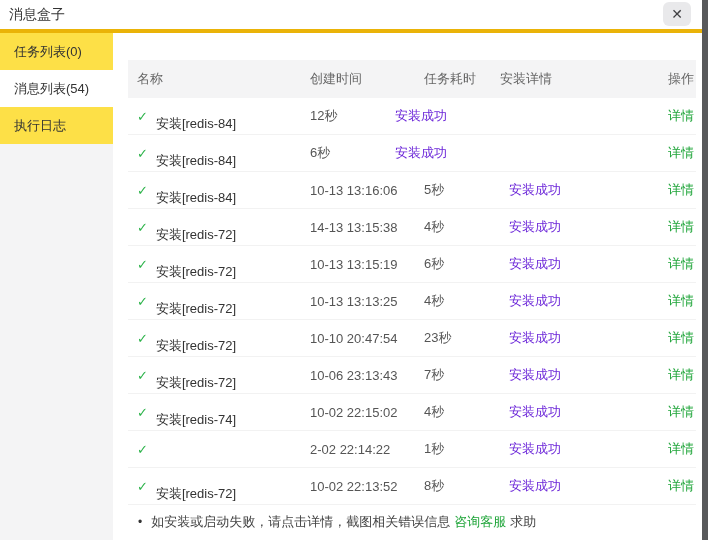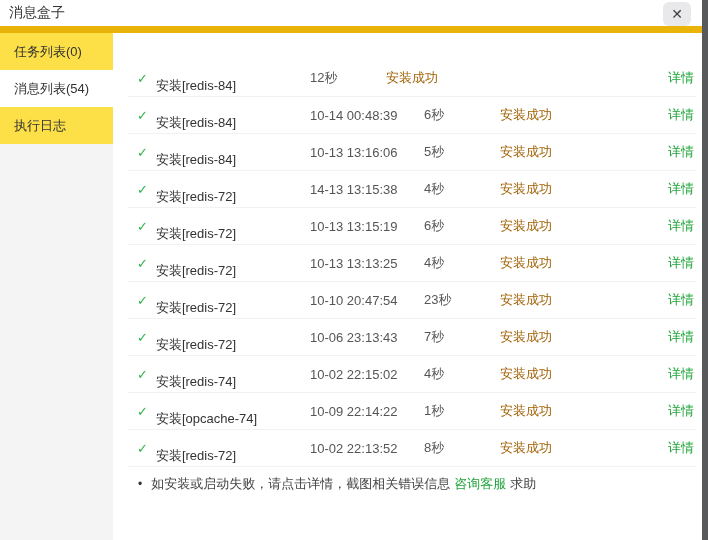--- a/index.html
+++ b/index.html
@@ -9,21 +9,21 @@
     background:#fff; overflow:hidden; position:relative;
   }
   .screen { position:relative; width:708px; height:540px; background:#fff; overflow:hidden; }
   .page-edge {
     position:absolute; top:0; right:0; width:6px; height:540px;
     background:#58595b; z-index:5;
   }
   
   .titlebar {
     position:relative; height:33px; background:#fff;
-    border-bottom:7px solid #eab308;
+    border-bottom:4px solid #eab308;
     display:flex; align-items:center; padding-left:9px;
   }
   .titlebar .title { font-size:14px; color:#333; }
   .close-btn {
     position:absolute; top:2px; right:17px; width:28px; height:24px;
     background:#e9e9eb; border:none; border-radius:6px;
     display:flex; align-items:center; justify-content:center;
     cursor:pointer;
   }
   .close-btn .x { font-size:14px; color:#3f3f42; line-height:1; }
@@ -53,21 +53,21 @@
   .col-name   { width:182px; padding-left:9px; display:flex; align-items:center; overflow:hidden; }
   .col-time   { width:114px; color:#555; }
   .col-dur    { width:76px;  color:#555; }
   .col-detail { width:140px; }
   .col-action { flex:1; text-align:right; padding-right:2px; }
   .thead .col-time, .thead .col-dur, .thead .col-detail, .thead .col-action { color:#666; }
   .check {
     color:#2cb34a; font-size:13px; font-weight:bold; margin-right:8px; line-height:1;
   }
   .name-text { color:#333;margin-top:16px; }
-  .status-ok { color:#a16207; }
+  .status-ok { color:#6d28d9;margin-left:9px; }
   .detail-link { color:#20a53a; text-decoration:none; cursor:pointer; }
   
   .footnote {
     display:flex; align-items:center; padding-top:8px;
     font-size:13px; color:#444; white-space:nowrap;
   }
   .footnote .bullet { margin:0 9px 0 10px; color:#333; font-size:12px; }
   .support-link { color:#20a53a; text-decoration:none; margin:0 4px; cursor:pointer;font-family:Liberation Serif, serif; }
 </style>
 </head>
@@ -87,20 +87,27 @@
   <div class="dialog-body">
 
     <div class="sidebar">
       <div class="tab">任务列表(0)</div>
       <div class="tab active">消息列表(54)</div>
       <div class="tab">执行日志</div>
     </div>
 
     <div class="content">
 
+      <div class="thead">
+        <div class="col-name">名称</div>
+        <div class="col-time">创建时间</div>
+        <div class="col-dur">任务耗时</div>
+        <div class="col-detail">安装详情</div>
+        <div class="col-action">操作</div>
+      </div>
 
       <div>
         <div class="row">
           <div class="col-name">
             <span class="check">✓</span>
             <span class="name-text">安装[redis-84]</span>
           </div>
           <div class="col-dur">12秒</div>
           <div class="col-detail">
             <span class="status-ok">安装成功</span>
@@ -108,21 +115,20 @@
           <div class="col-action">
             <a class="detail-link">详情</a>
           </div>
         </div>
 
         <div class="row">
           <div class="col-name">
             <span class="check">✓</span>
             <span class="name-text">安装[redis-84]</span>
           </div>
-          <div class="col-time">10-14 00:48:39</div>
           <div class="col-dur">6秒</div>
           <div class="col-detail">
             <span class="status-ok">安装成功</span>
           </div>
           <div class="col-action">
             <a class="detail-link">详情</a>
           </div>
         </div>
 
         <div class="row">
@@ -226,23 +232,22 @@
             <span class="status-ok">安装成功</span>
           </div>
           <div class="col-action">
             <a class="detail-link">详情</a>
           </div>
         </div>
 
         <div class="row">
           <div class="col-name">
             <span class="check">✓</span>
-            <span class="name-text">安装[opcache-74]</span>
-          </div>
-          <div class="col-time">10-09 22:14:22</div>
+          </div>
+          <div class="col-time">2-02 22:14:22</div>
           <div class="col-dur">1秒</div>
           <div class="col-detail">
             <span class="status-ok">安装成功</span>
           </div>
           <div class="col-action">
             <a class="detail-link">详情</a>
           </div>
         </div>
 
         <div class="row">

